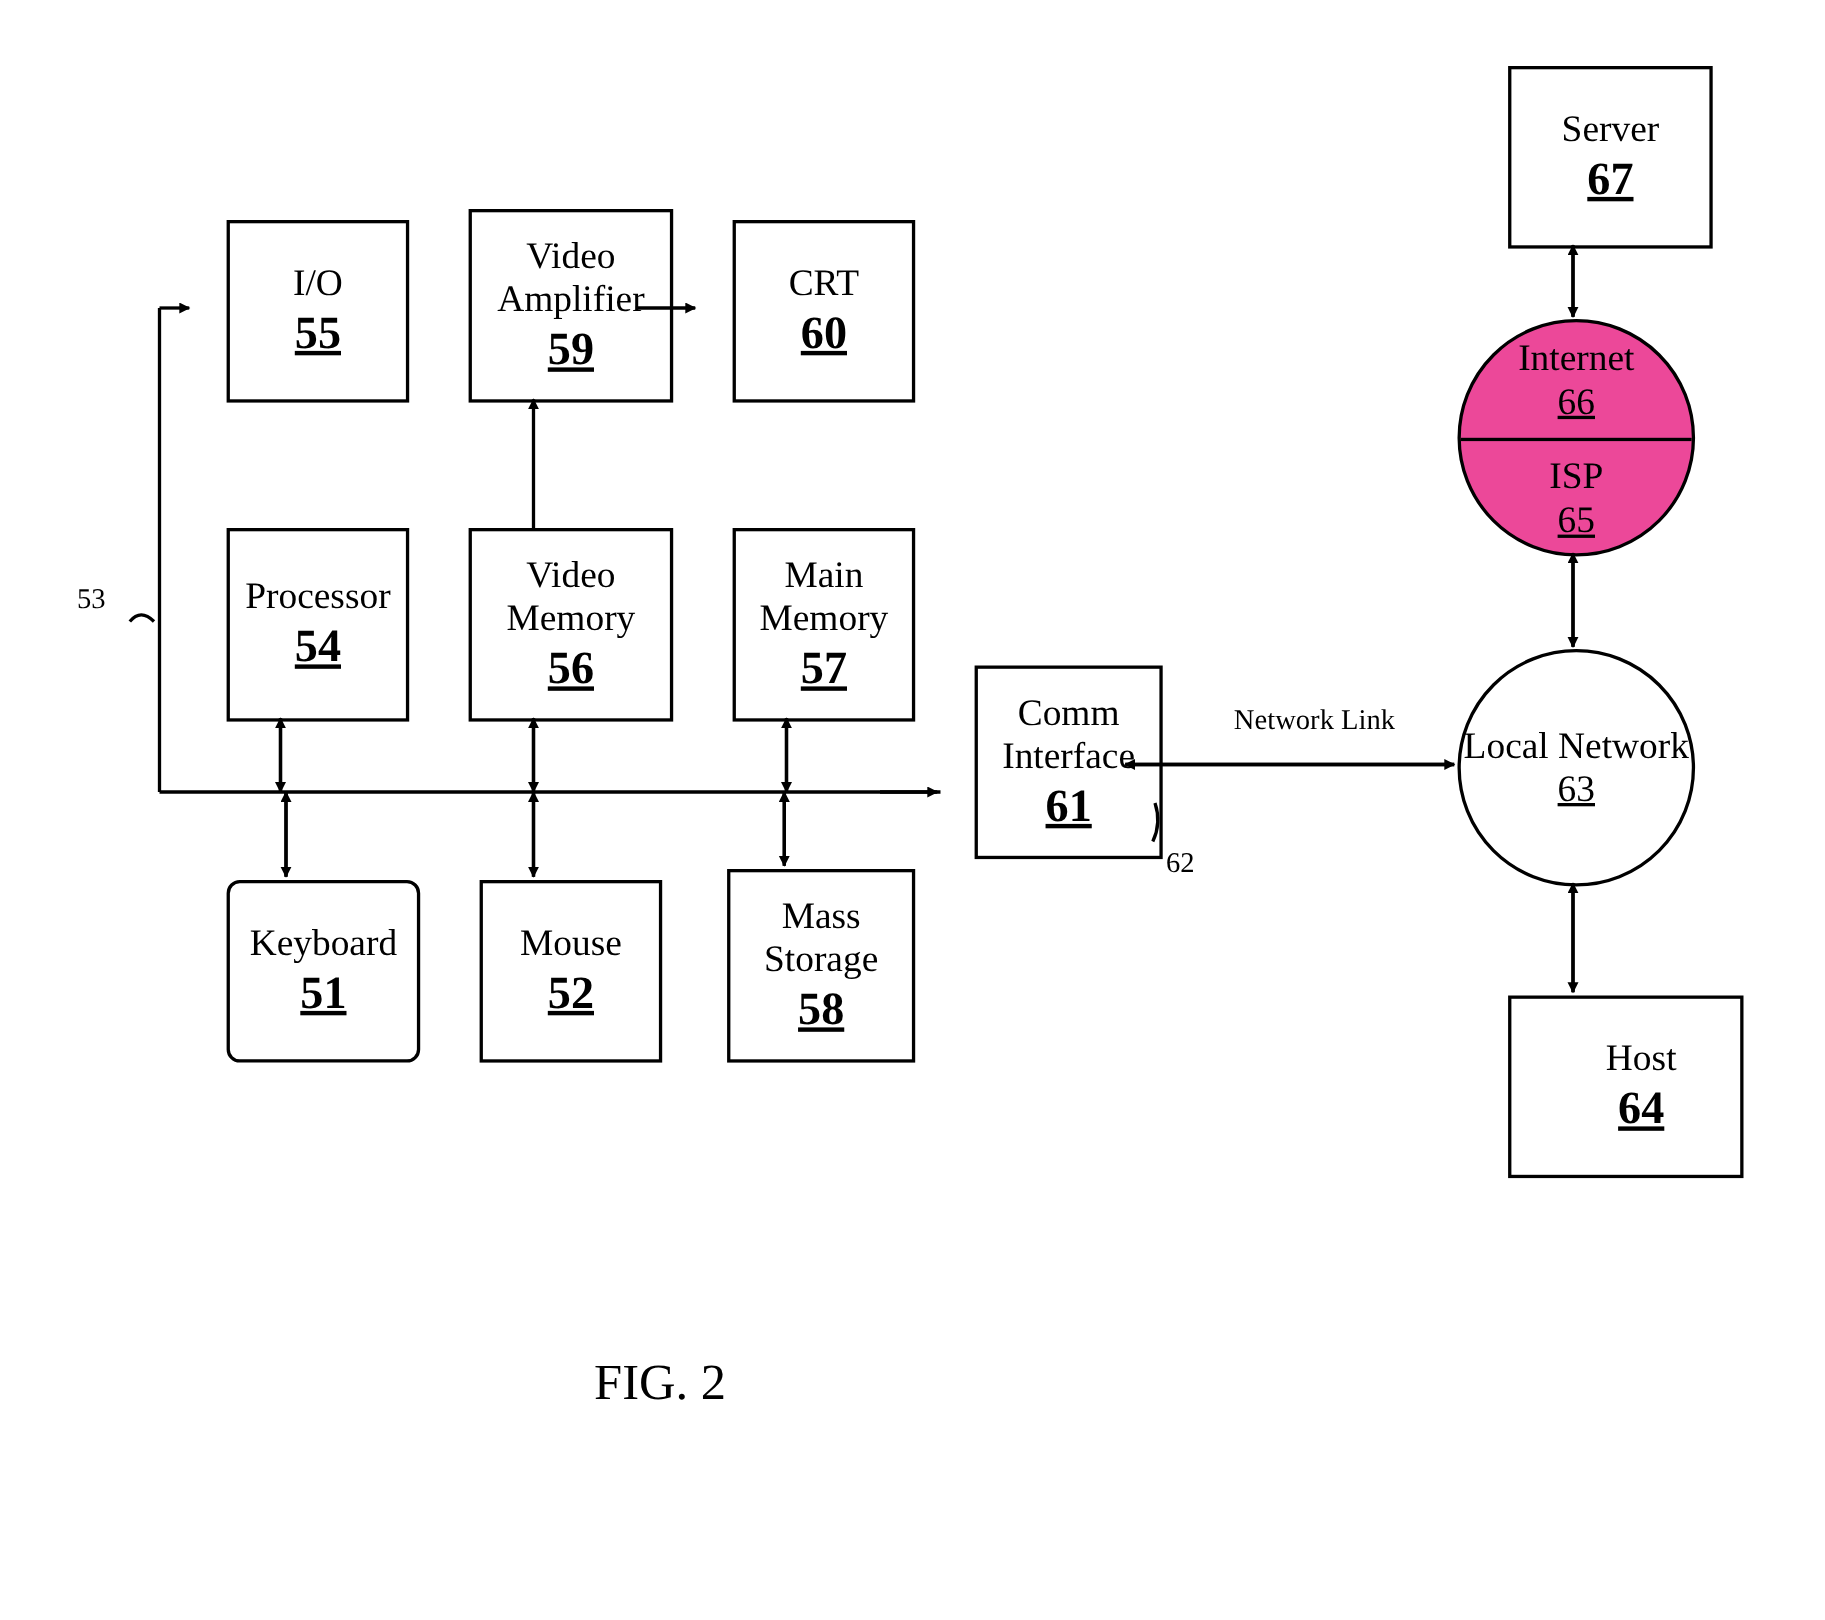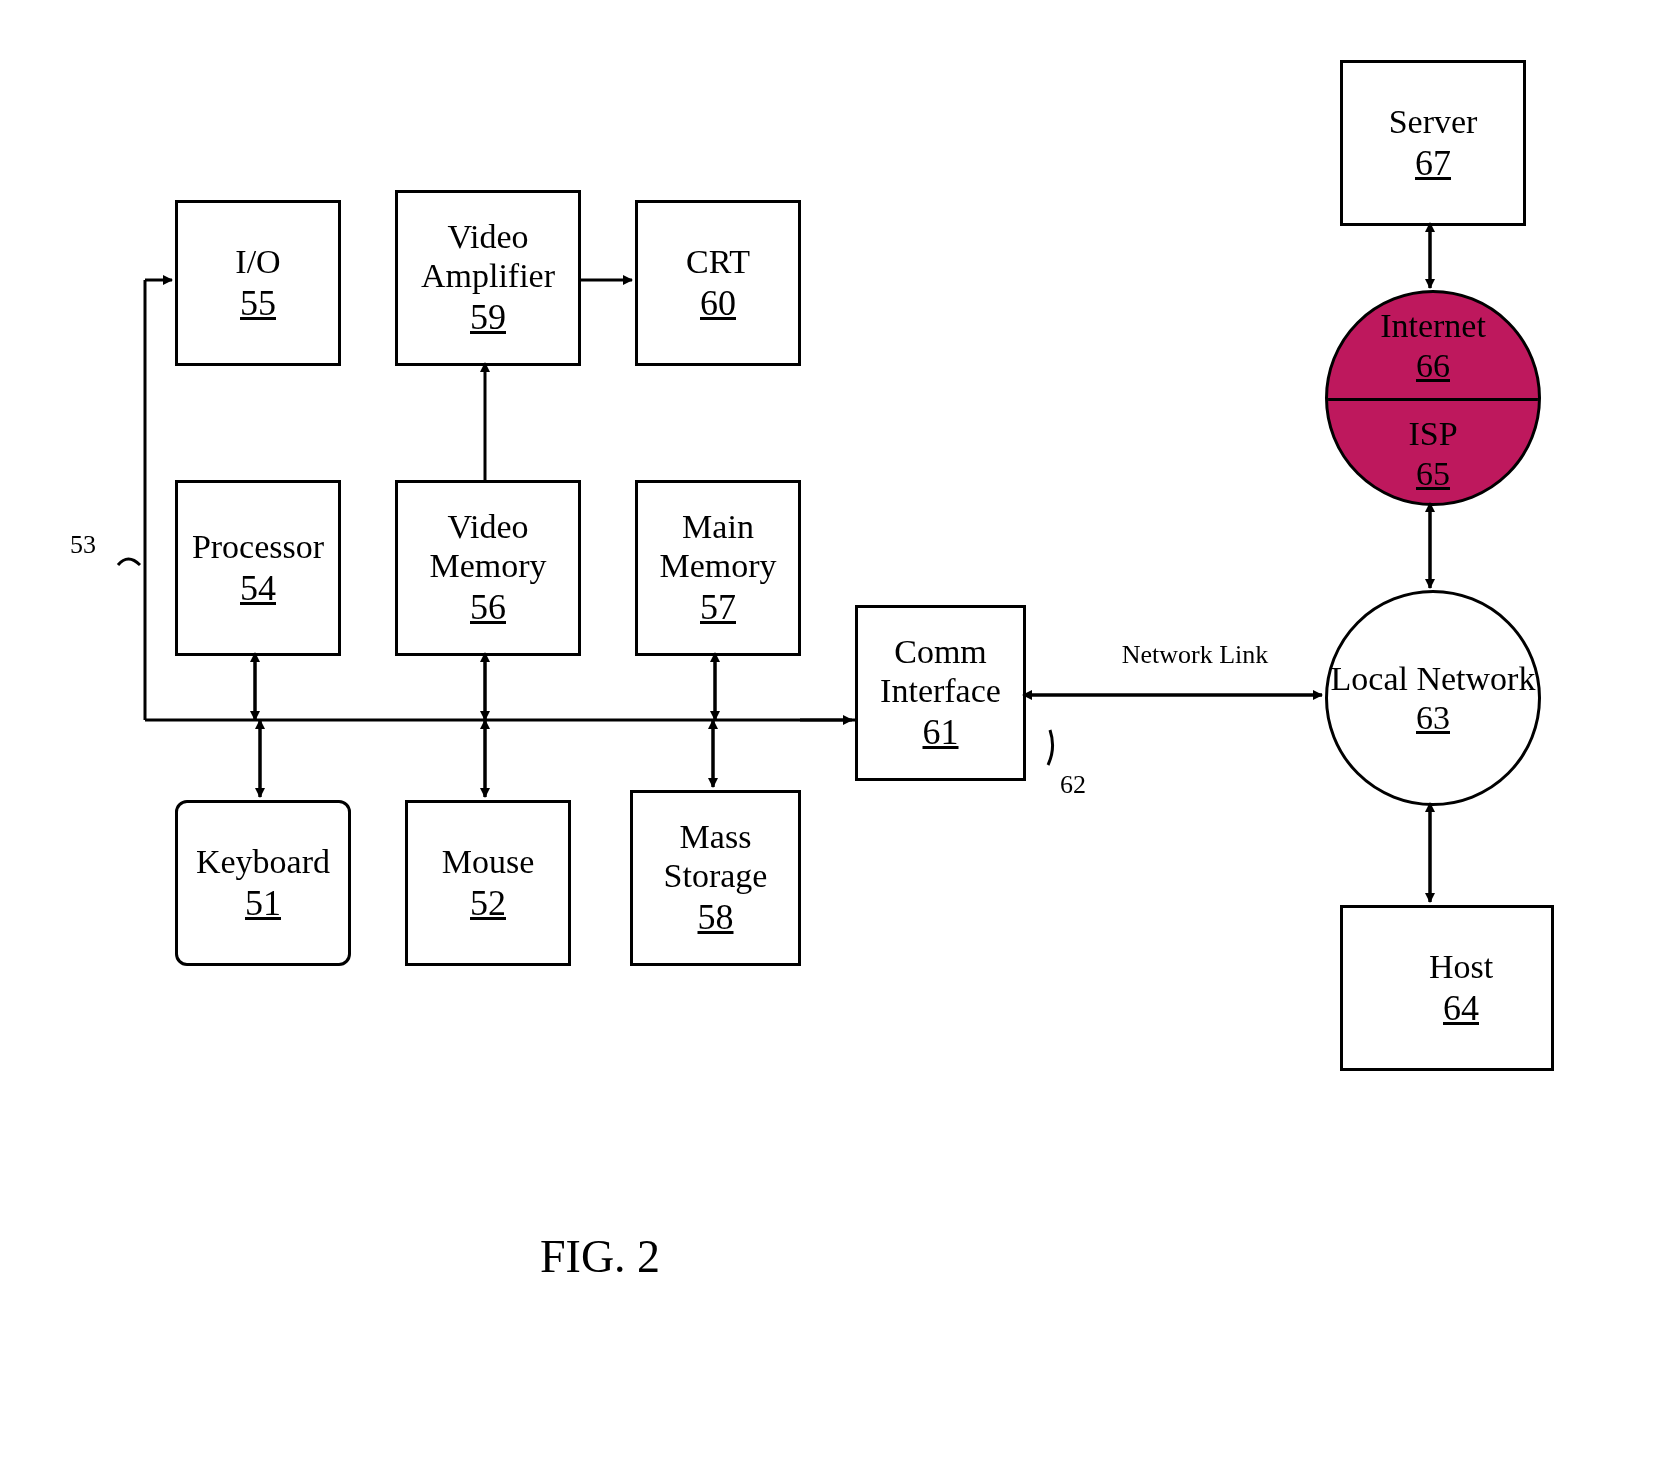--- a/index.html
+++ b/index.html
@@ -17,23 +17,24 @@
   .box {
     position: absolute;
     border: 3px solid #000;
     background: #fff;
     text-align: center;
     display: flex;
     flex-direction: column;
     justify-content: center;
     align-items: center;
     line-height: 1.15;
+    margin-left: 31px;
   }
   .box .label { font-size: 34px; }
-  .box .num   { font-size: 36px; text-decoration: underline; margin-top: 2px; }
+  .box .num   { font-size: 42px; text-decoration: underline; margin-top: 2px; font-weight: bold; }
   .frame {
     position: absolute;
     border: 3px solid #000;
     background: transparent;
   }
   .frame .fnum {
     position: absolute;
     top: 18px;
     right: 30px;
     font-size: 34px;
@@ -49,21 +50,21 @@
     flex-direction: column;
     justify-content: center;
     align-items: center;
     line-height: 1.15;
     font-size: 34px;
   }
   .split-circle {
     position: absolute;
     border: 3px solid #000;
     border-radius: 50%;
-    background: #be185d;
+    background: #ec4899;
     overflow: hidden;
     text-align: right;
     font-size: 34px;
   }
   .split-circle .half {
     height: 50%;
     display: flex;
     flex-direction: column;
     justify-content: center;
     align-items: center;

